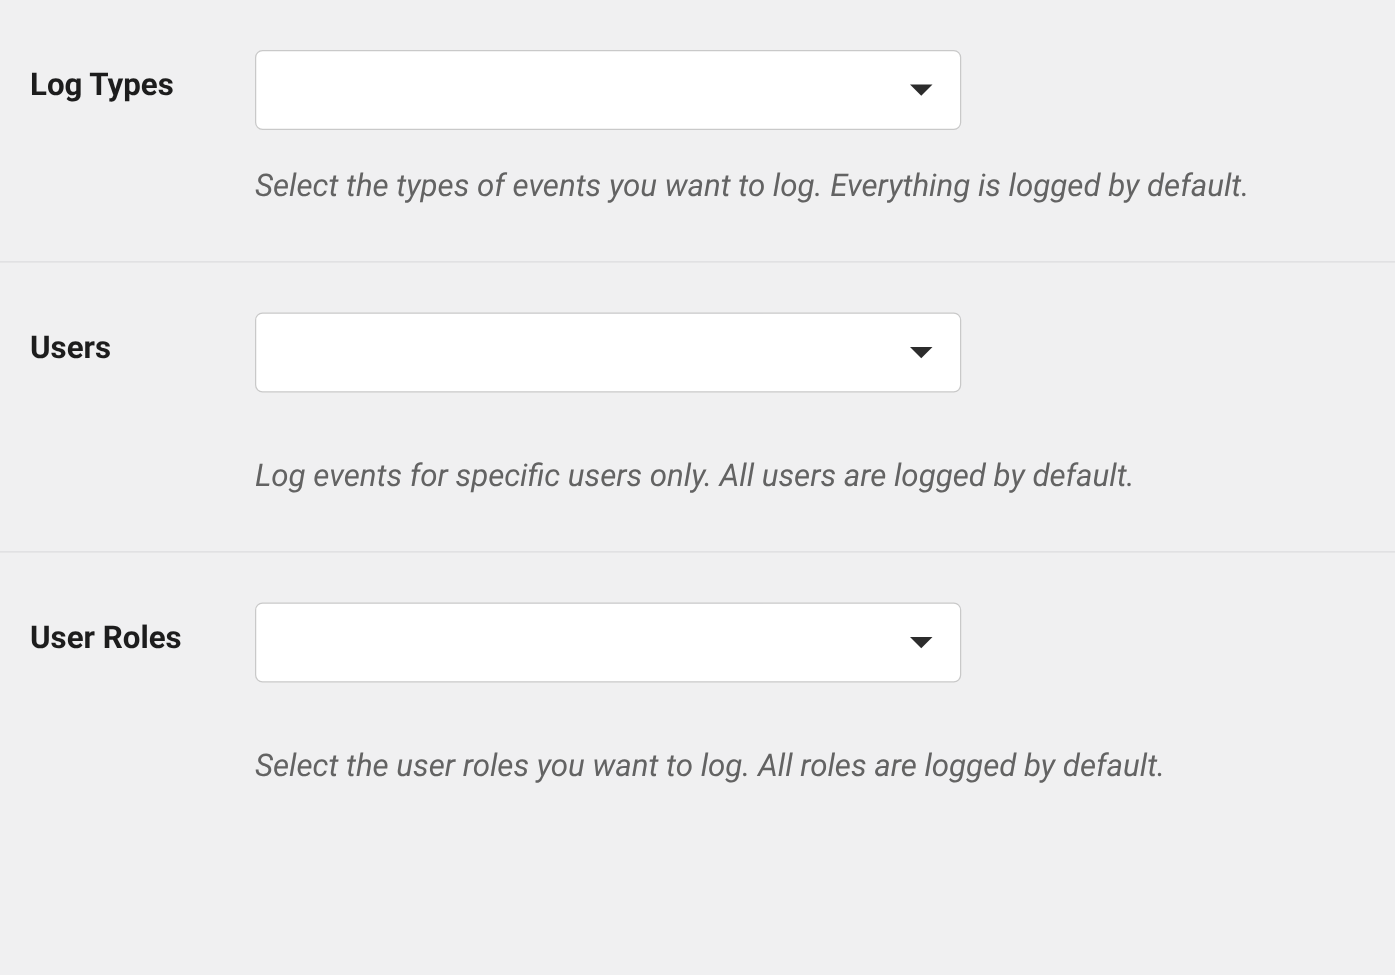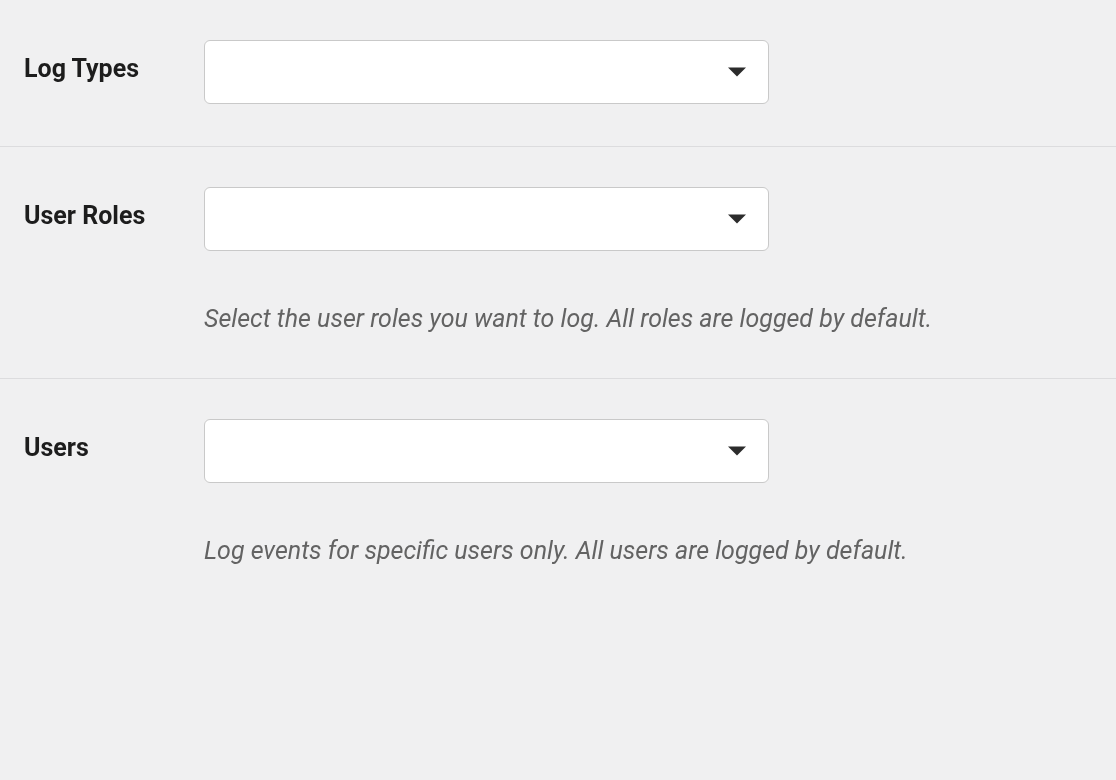--- a/index.html
+++ b/index.html
@@ -82,42 +82,43 @@
 
   <div class="setting-row">
     <div class="setting-label">
       <span class="setting-label-text">Log Types</span>
     </div>
     <div class="setting-control">
       <div class="select-wrapper">
         <span></span>
         <span class="select-caret"></span>
       </div>
+      <p class="setting-description">Select the types of events you want to log. Everything is logged by default.</p>
+    </div>
+  </div>
+
+  <div class="setting-row users-row">
+    <div class="setting-label">
+      <span class="setting-label-text">Users</span>
+    </div>
+    <div class="setting-control">
+      <div class="select-wrapper">
+        <span></span>
+        <span class="select-caret"></span>
+      </div>
+      <p class="setting-description">Log events for specific users only. All users are logged by default.</p>
     </div>
   </div>
 
   <div class="setting-row roles-row">
     <div class="setting-label">
       <span class="setting-label-text">User Roles</span>
     </div>
     <div class="setting-control">
       <div class="select-wrapper">
         <span></span>
         <span class="select-caret"></span>
       </div>
       <p class="setting-description">Select the user roles you want to log. All roles are logged by default.</p>
     </div>
   </div>
 
-  <div class="setting-row users-row">
-    <div class="setting-label">
-      <span class="setting-label-text">Users</span>
-    </div>
-    <div class="setting-control">
-      <div class="select-wrapper">
-        <span></span>
-        <span class="select-caret"></span>
-      </div>
-      <p class="setting-description">Log events for specific users only. All users are logged by default.</p>
-    </div>
-  </div>
-
 </div>
 
 </body></html>

